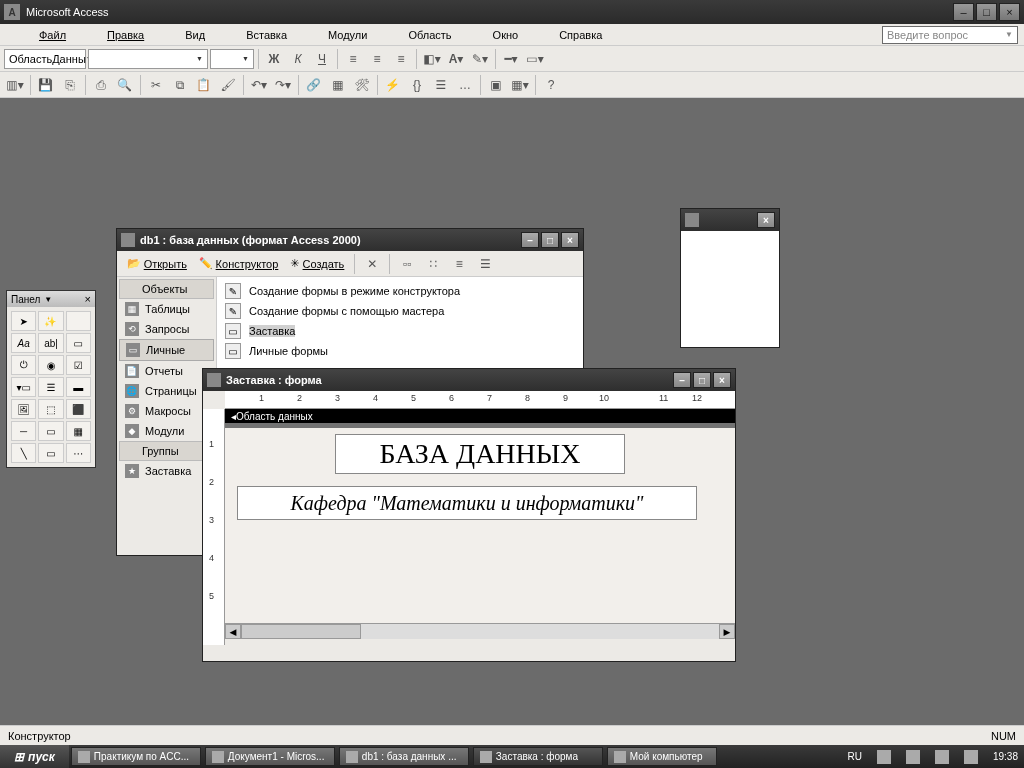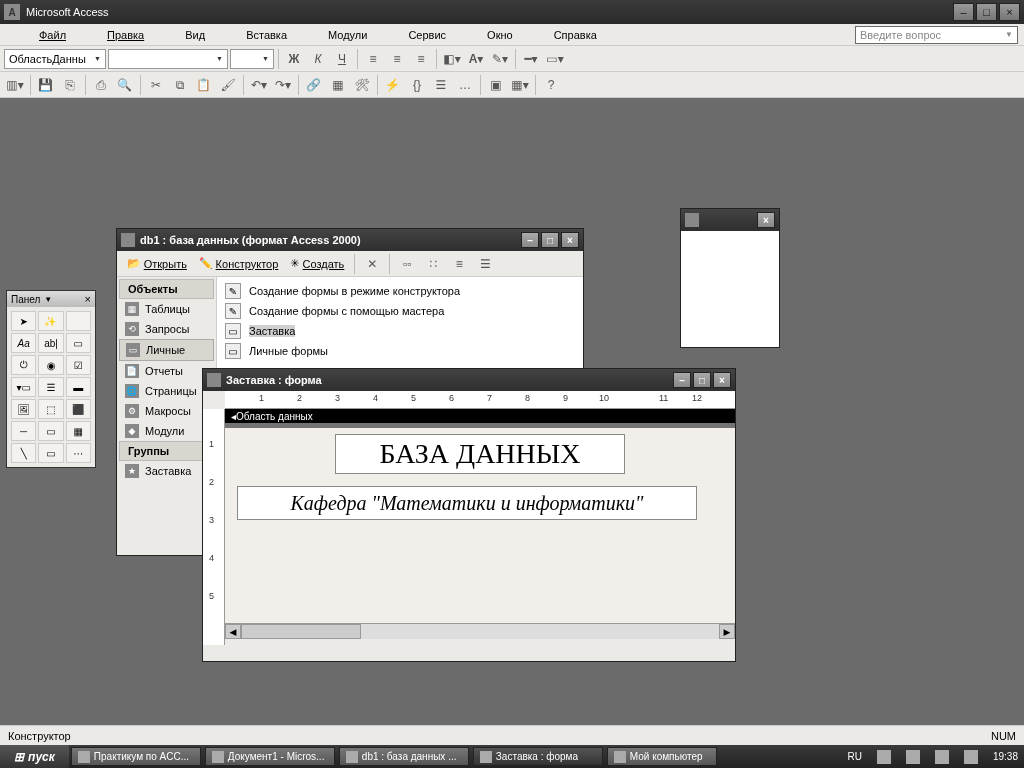--- a/index.html
+++ b/index.html
@@ -8,21 +8,21 @@
 
 .titlebar { height: 24px; background: linear-gradient(#3a3a3a,#2a2a2a); color: #fff; display: flex; align-items: center; padding: 0 4px; }
 .titlebar .icon { width: 16px; height: 16px; background: #8a8a8a; margin-right: 6px; font-size: 10px; display:flex;align-items:center;justify-content:center;color:#333;font-weight:bold;}
 .winbtns { margin-left: auto; display: flex; gap: 2px; }
 .winbtn { width: 21px; height: 18px; background: linear-gradient(#999,#777); border:1px solid #222; display:flex;align-items:center;justify-content:center; font-size:11px;color:#111; }
 
 
 .menubar { height: 22px; background: #eceae6; display: flex; align-items: center; padding: 0 6px; gap: 2px; border-bottom:1px solid #ccc;}
 .menuitem { padding: 2px 6px; font-size: 11px; margin-left: 27px; }
 .menuitem u { text-decoration: underline; }
-.askbox { margin-left: auto; width:163px; height:18px; background:#fff; border:1px solid #6b6b6b; font-size:11px; color:#888; padding:1px 4px; display:flex; align-items:center;}
+.askbox { margin-left: auto; width:136px; height:18px; background:#fff; border:1px solid #6b6b6b; font-size:11px; color:#888; padding:1px 4px; display:flex; align-items:center;}
 .askbox .dd { margin-left:auto; font-size:8px;}
 
 
 .toolbar { height: 26px; background: #eceae6; display: flex; align-items: center; padding: 0 4px; gap: 2px; border-bottom:1px solid #ccc;}
 .tbtn { width: 22px; height: 22px; display:flex;align-items:center;justify-content:center; font-size:12px; color:#555; border:1px solid transparent;}
 .tsep { width:1px; height:20px; background:#bbb; margin:0 2px;}
 .selbox { height:20px; background:#fff; border:1px solid #999; font-size:11px; display:flex;align-items:center; padding:0 4px;}
 .selbox .dd{margin-left:auto;font-size:7px;color:#333;}
 
 
@@ -40,21 +40,21 @@
 .mdiwin .mth { height:22px; background:linear-gradient(#444,#2e2e2e); color:#fff; display:flex;align-items:center; padding:0 4px; font-size:11px; font-weight:bold;}
 .mdiwin .mth .icon{width:14px;height:14px;background:#888;margin-right:5px;}
 .mdiwin .mwb { margin-left:auto; display:flex; gap:2px;}
 .mdiwin .mwb .b{width:18px;height:16px;background:linear-gradient(#aaa,#888);border:1px solid #222;display:flex;align-items:center;justify-content:center;font-size:10px;}
 
 .dbwin { left:116px; top:130px; width:468px; height:328px; }
 .dbtb { height:26px; display:flex; align-items:center; gap:4px; padding:0 6px; border-bottom:1px solid #ccc;}
 .dbtb .bt{padding:2px 4px; font-size:11px; display:flex;align-items:center;gap:3px;}
 .dbbody{display:flex; height:calc(100% - 48px);}
 .dbside{width:100px; background:#eceae6; border-right:1px solid #ccc; padding:2px;}
-.dbhdr{background:#d9d6d0; font-size:11px; padding:3px 8px; border:1px solid #bbb;font-weight:bold;}
+.dbhdr{background:#d9d6d0; font-size:11px; padding:3px 22px; border:1px solid #bbb;}
 .dbitem{display:flex;align-items:center;gap:6px;padding:3px 6px;font-size:11px;}
 .dbitem.sel{background:#d9d6d0;border:1px solid #aaa;}
 .dbitem .ic{width:14px;height:14px;background:#888;font-size:9px;display:flex;align-items:center;justify-content:center;color:#fff;}
 .dblist{flex:1; background:#fff; padding:4px;}
 .dblitem{display:flex;align-items:center;gap:8px;padding:2px 4px;font-size:11px;}
 .dblitem .ic{width:16px;height:16px;border:1px solid #999;background:#eee;display:flex;align-items:center;justify-content:center;font-size:10px;}
 .dblitem.sel .lab{background:#d0d0d0;}
 
 
 .formwin { left:202px; top:270px; width:534px; height:294px; background:#eceae6;}
@@ -97,31 +97,31 @@
     <div class="winbtn">×</div>
   </div>
 </div>
 
 <div class="menubar">
   <span class="menuitem"><u>Файл</u></span>
   <span class="menuitem"><u>Правка</u></span>
   <span class="menuitem">Вид</span>
   <span class="menuitem">Вставка</span>
   <span class="menuitem">Модули</span>
-  <span class="menuitem">Сервис</span>
+  <span class="menuitem">Область</span>
   <span class="menuitem">Окно</span>
   <span class="menuitem">Справка</span>
   <div class="askbox">
     <span>Введите вопрос</span>
     <span class="dd">▼</span>
   </div>
 </div>
 
 <div class="toolbar">
-  <div class="selbox" style="width:102px">
+  <div class="selbox" style="width:82px">
       <span>ОбластьДанны</span>
       <span class="dd">▼</span>
     </div>
   <div class="selbox" style="width:120px">
       <span></span>
       <span class="dd">▼</span>
     </div>
   <div class="selbox" style="width:44px">
       <span></span>
       <span class="dd">▼</span>

